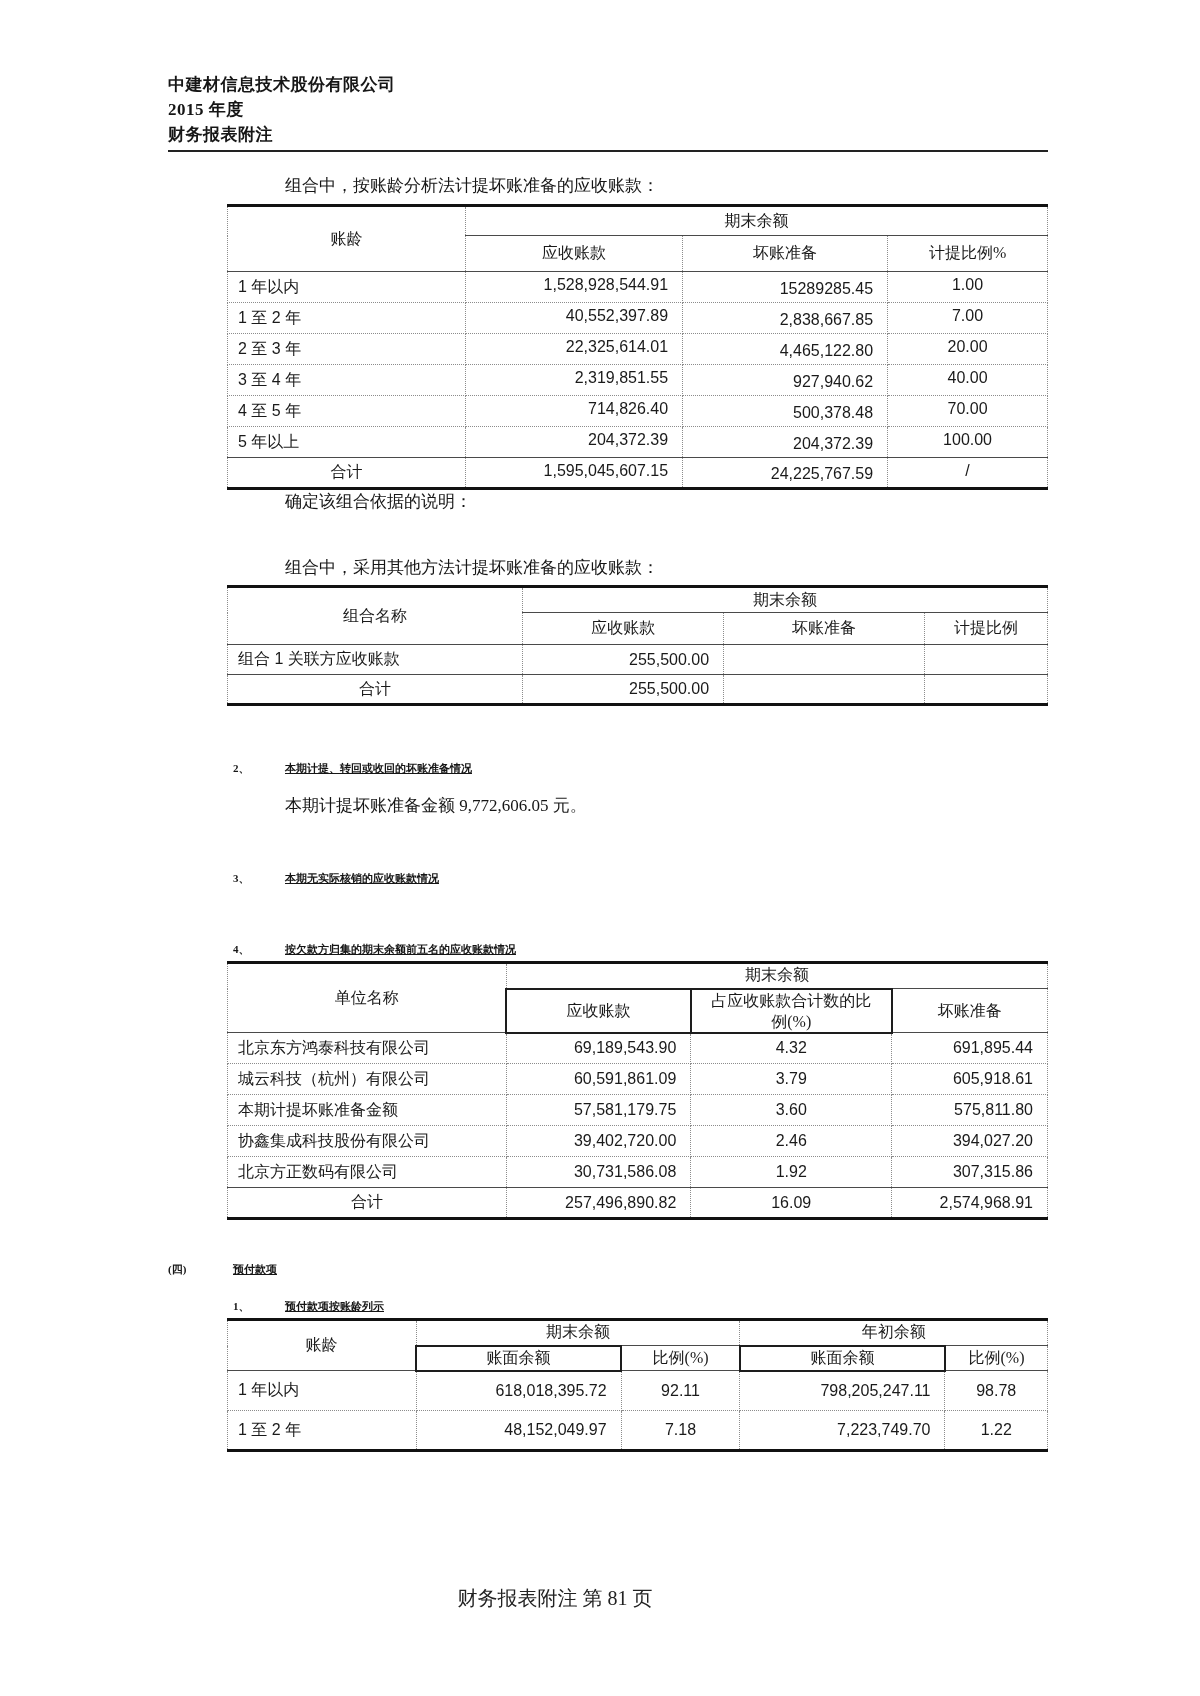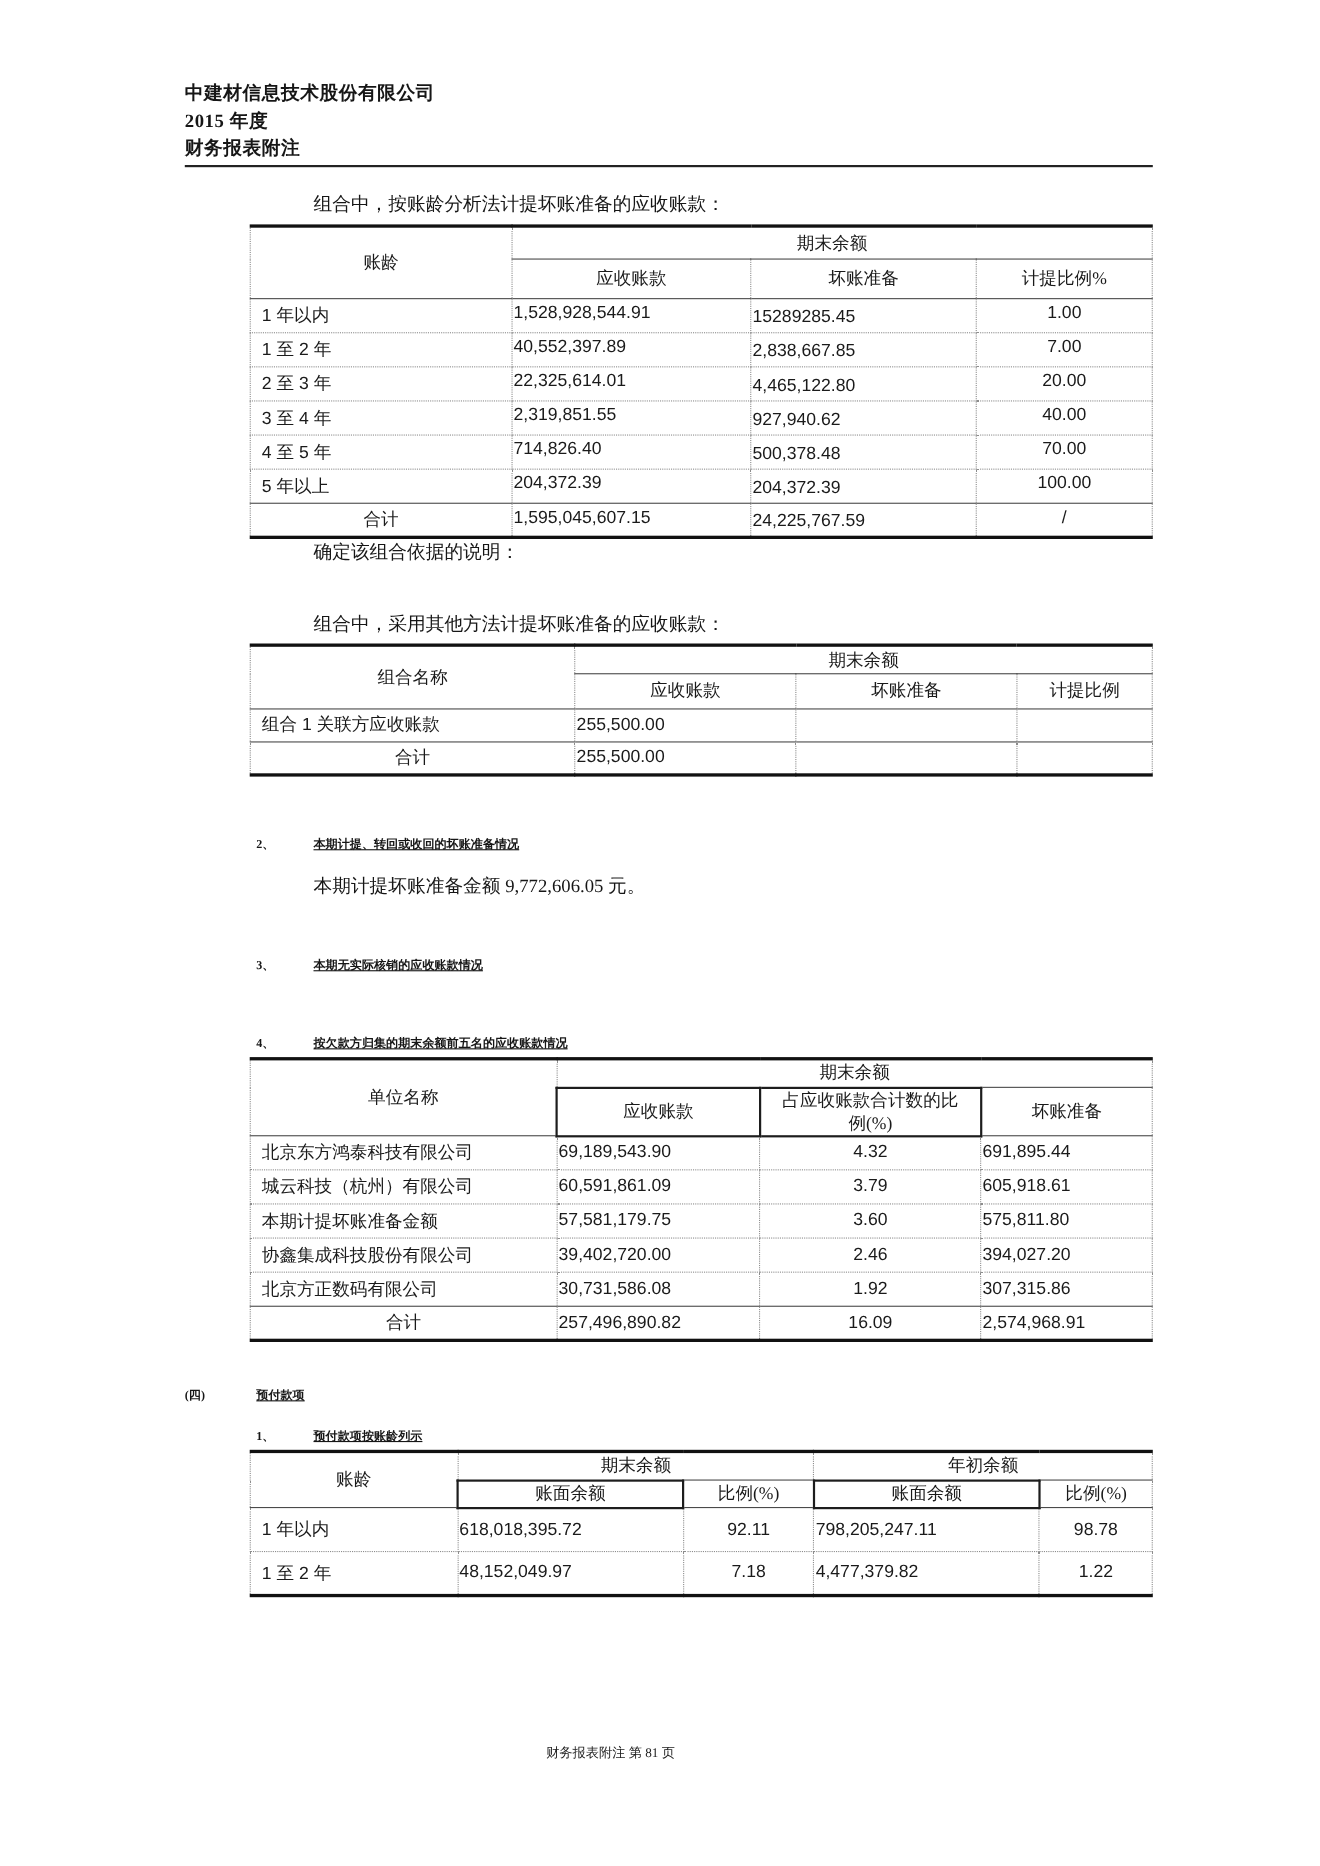--- a/index.html
+++ b/index.html
@@ -58,21 +58,21 @@
     font-weight: 400; font-size: 16px; color: #1a1a1a;
     overflow: hidden; white-space: nowrap;
   }
   .fin-table th { text-align: center; }
   .fin-table thead th { border-bottom: 1px solid #4a4a4a; }
   .fin-table td {
     font-family: "Liberation Sans", "DejaVu Sans", sans-serif;
   }
   .fin-table tbody.total-body td { border-top: 1px solid #4a4a4a; }
   .al-left   { text-align: left;  padding-left: 10px; }
-  .al-right  { padding-right: 14px; }
+  .al-right  { text-align: right; padding-right: 14px; }
   .al-center { text-align: center; }
 
   
   .t-aging thead tr.gr th { height: 30px; }
   .t-aging thead tr.sb th { height: 36px; }
   .t-aging td { height: 31px; }
   .t-aging td:nth-child(2), .t-aging td:nth-child(4) { vertical-align: top; padding-top: 4px; }
   .t-aging td:nth-child(3) { vertical-align: bottom; padding-bottom: 4px; }
 
   
@@ -88,21 +88,21 @@
 
   
   .t-prepaid thead tr.gr th { height: 26px; }
   .t-prepaid thead tr.sb th { height: 18px; }
   .t-prepaid td { height: 40px; }
   .t-prepaid thead tr.sb th.boxed { border: 2px solid #1d1d1d; }
 
   
   .page-footer {
     position: absolute; top: 1585px; left: 0; width: 1110px;
-    text-align: center; font-size: 12px; color: #222;
+    text-align: center; font-size: 20px; color: #222;
   }
 </style>
 </head>
 <body>
 
 <div class="page">
 
   <div class="doc-header">
     <div class="hline">中建材信息技术股份有限公司</div>
     <div class="hline">2015 年度</div>
@@ -325,21 +325,21 @@
           <td class="al-left">1 年以内</td>
           <td class="al-right">618,018,395.72</td>
           <td class="al-center">92.11</td>
           <td class="al-right">798,205,247.11</td>
           <td class="al-center">98.78</td>
         </tr>
         <tr>
           <td class="al-left">1 至 2 年</td>
           <td class="al-right">48,152,049.97</td>
           <td class="al-center">7.18</td>
-          <td class="al-right">4,477,379.82</td>
+          <td class="al-right">7,223,749.70</td>
           <td class="al-center">1.22</td>
         </tr>
       </tbody>
   </table>
 
   <div class="page-footer">财务报表附注 第 81 页</div>
 
 </div>
 
 </body></html>

